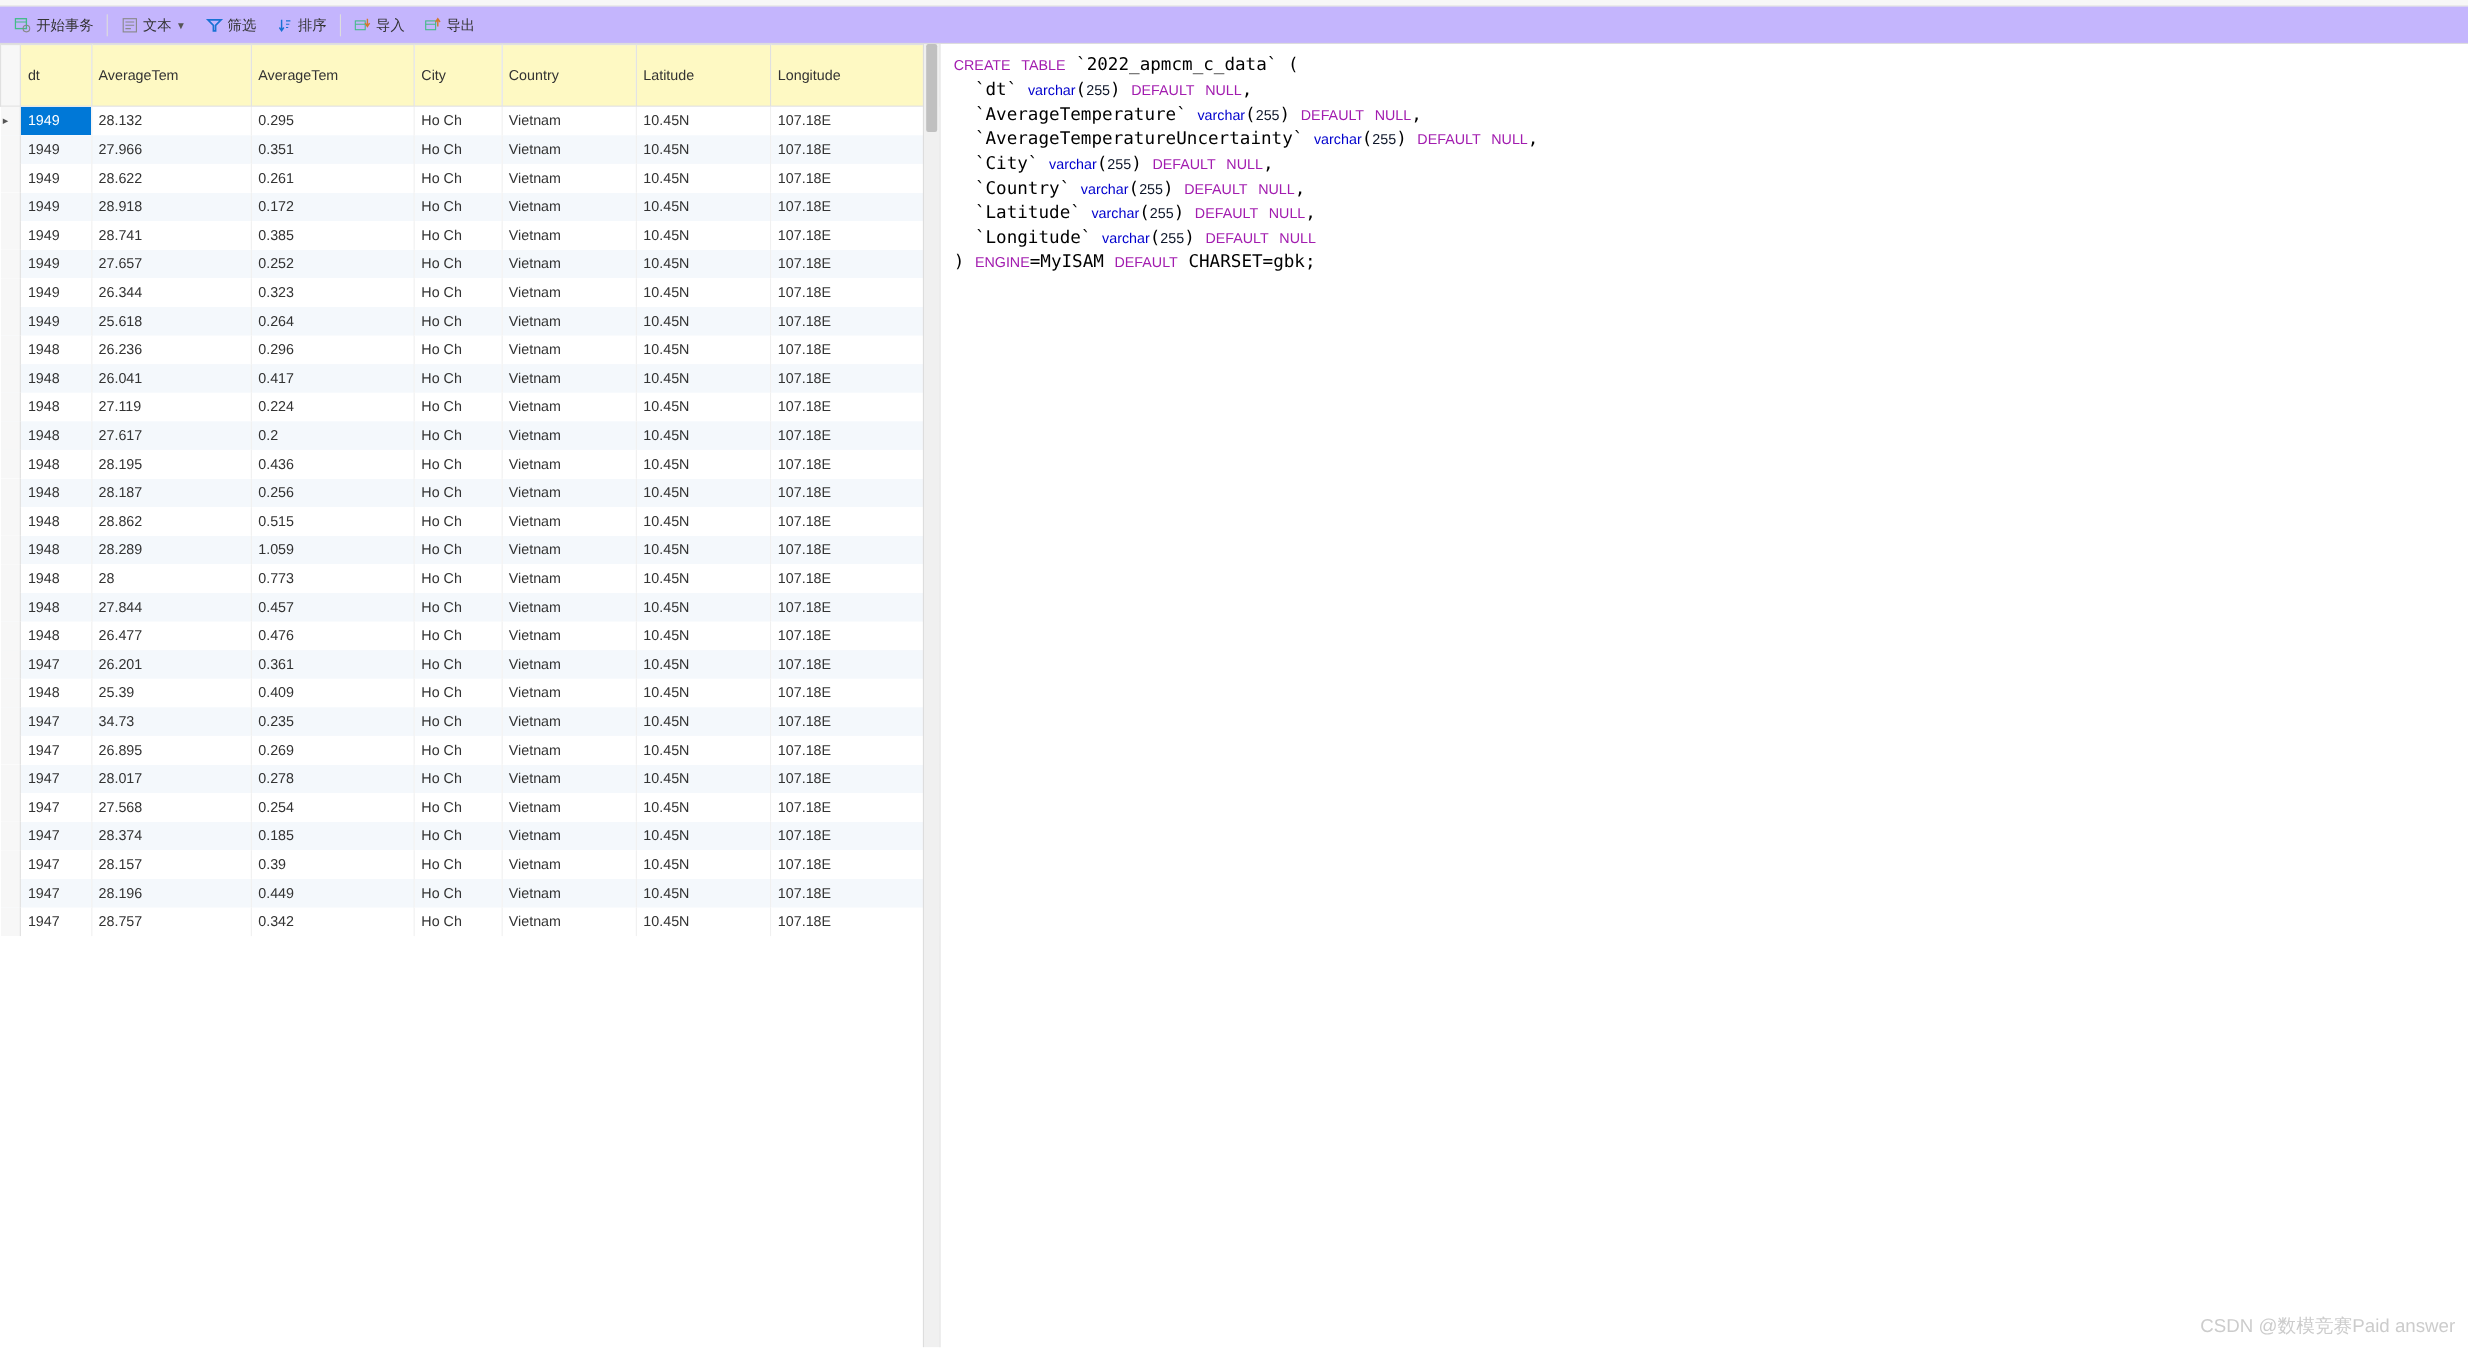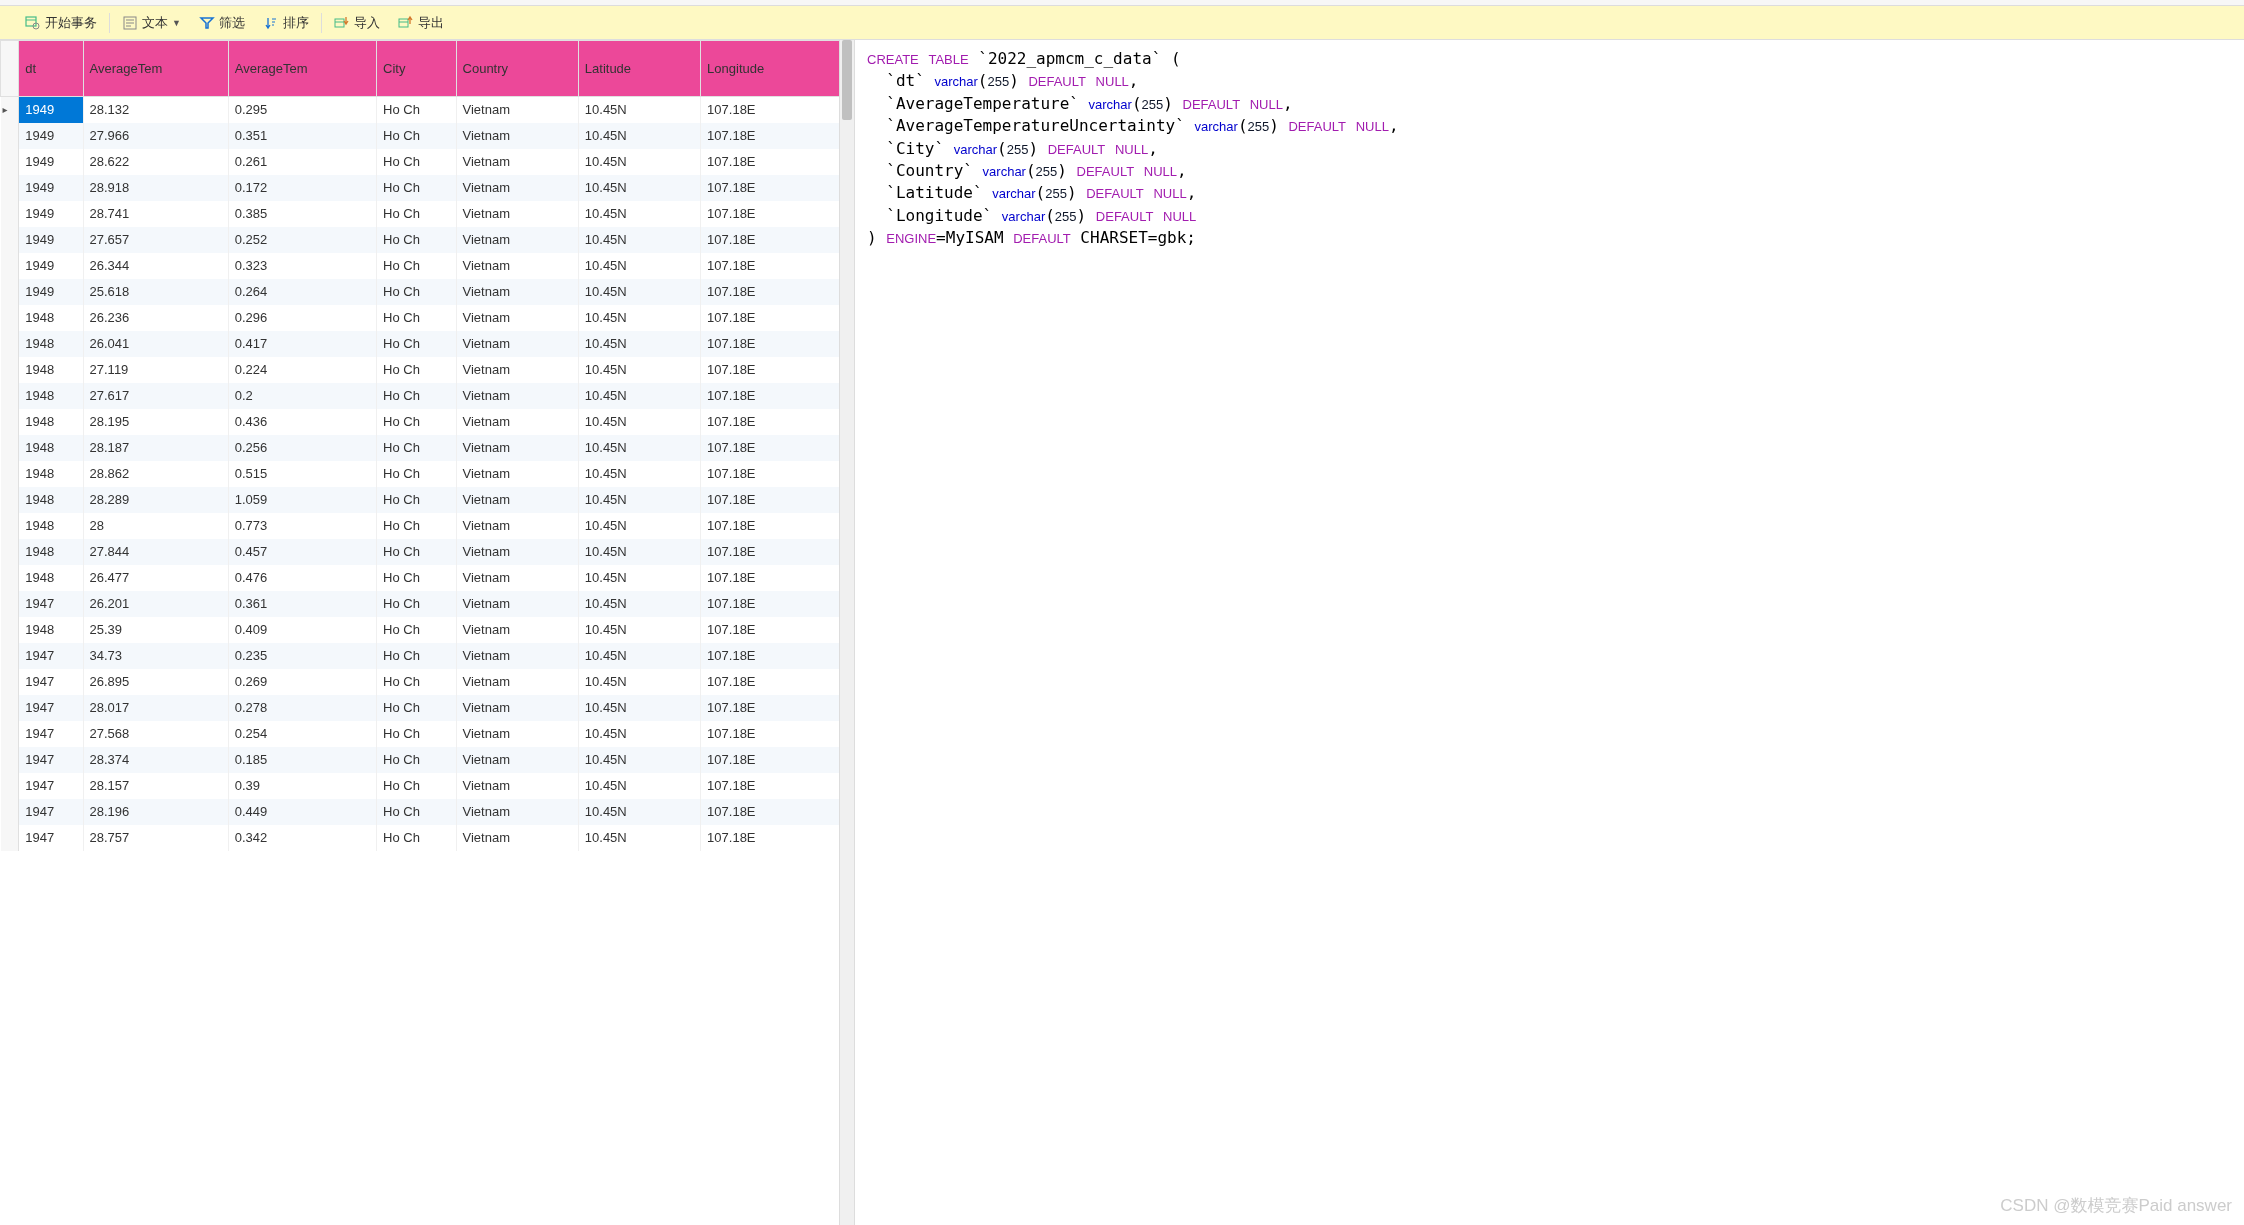--- a/index.html
+++ b/index.html
@@ -1,28 +1,28 @@
 <!DOCTYPE html>
 <html><head>
 <meta charset="utf-8">
 <style>
 *{margin:0;padding:0;box-sizing:border-box;font-family:"Microsoft YaHei",Arial,sans-serif;font-size:13px}
 body{background:#fff;overflow:hidden;width:2244px;height:1225px}
 .topbar{height:6px;border-bottom:1px solid #ddd;background:#f7f7f7}
-.toolbar{height:34px;display:flex;align-items:center;padding:0 17px;border-bottom:1px solid #ddd;background:#fef9c3;gap:2px}
+.toolbar{height:34px;display:flex;align-items:center;padding:0 5px;border-bottom:1px solid #ddd;background:#c4b5fd;gap:2px}
 .tbtn{display:flex;align-items:center;padding:3px 8px;cursor:pointer;color:#333;gap:4px}
 .sep{width:1px;height:20px;background:#ddd;margin:0 2px}
 .ico{width:16px;height:16px;display:inline-flex;align-items:center;justify-content:center}
 .main{display:flex;height:calc(100% - 40px)}
 .left{width:855px;border-right:1px solid #ddd;overflow:hidden;position:relative}
 .right{flex:1;padding:8px 12px;font-family:Consolas,Monaco,monospace;font-size:16px;line-height:1.4;white-space:pre;color:#000}
 .scrollbar{position:absolute;right:0;top:0;width:15px;height:100%;background:#f0f0f0;border-left:1px solid #ddd}
 .thumb{position:absolute;top:0;left:2px;right:2px;height:80px;background:#c0c0c0;border-radius:2px}
 table{border-collapse:collapse;width:100%}
-th{background:#ec4899;border:1px solid #e0e0e0;padding:20px 6px;text-align:left;font-weight:normal;color:#333;height:26px;overflow:hidden;white-space:nowrap}
+th{background:#fef9c3;border:1px solid #e0e0e0;padding:20px 6px;text-align:left;font-weight:normal;color:#333;height:26px;overflow:hidden;white-space:nowrap}
 td{border-right:1px solid #f0f0f0;padding:3px 6px;height:26px;color:#333;overflow:hidden;white-space:nowrap}
 tbody tr:nth-child(even){background:#f4f8fc}
 tbody tr:nth-child(odd){background:#fff}
 .rowhead{width:12px;background:#f7f7f7;border-right:1px solid #e0e0e0;padding:0}
 .rowptr{width:12px;background:#f7f7f7;border-right:1px solid #e0e0e0;color:#555;padding:0 2px;font-size:10px}
 .selcell{background:#0078d7 !important;color:#fff !important}
 .kw{color:#a21caf}
 .fn{color:#0000cd}
 .num{color:#0f172a}
 .watermark{position:fixed;bottom:8px;right:12px;color:#ccc;font-size:17px}

